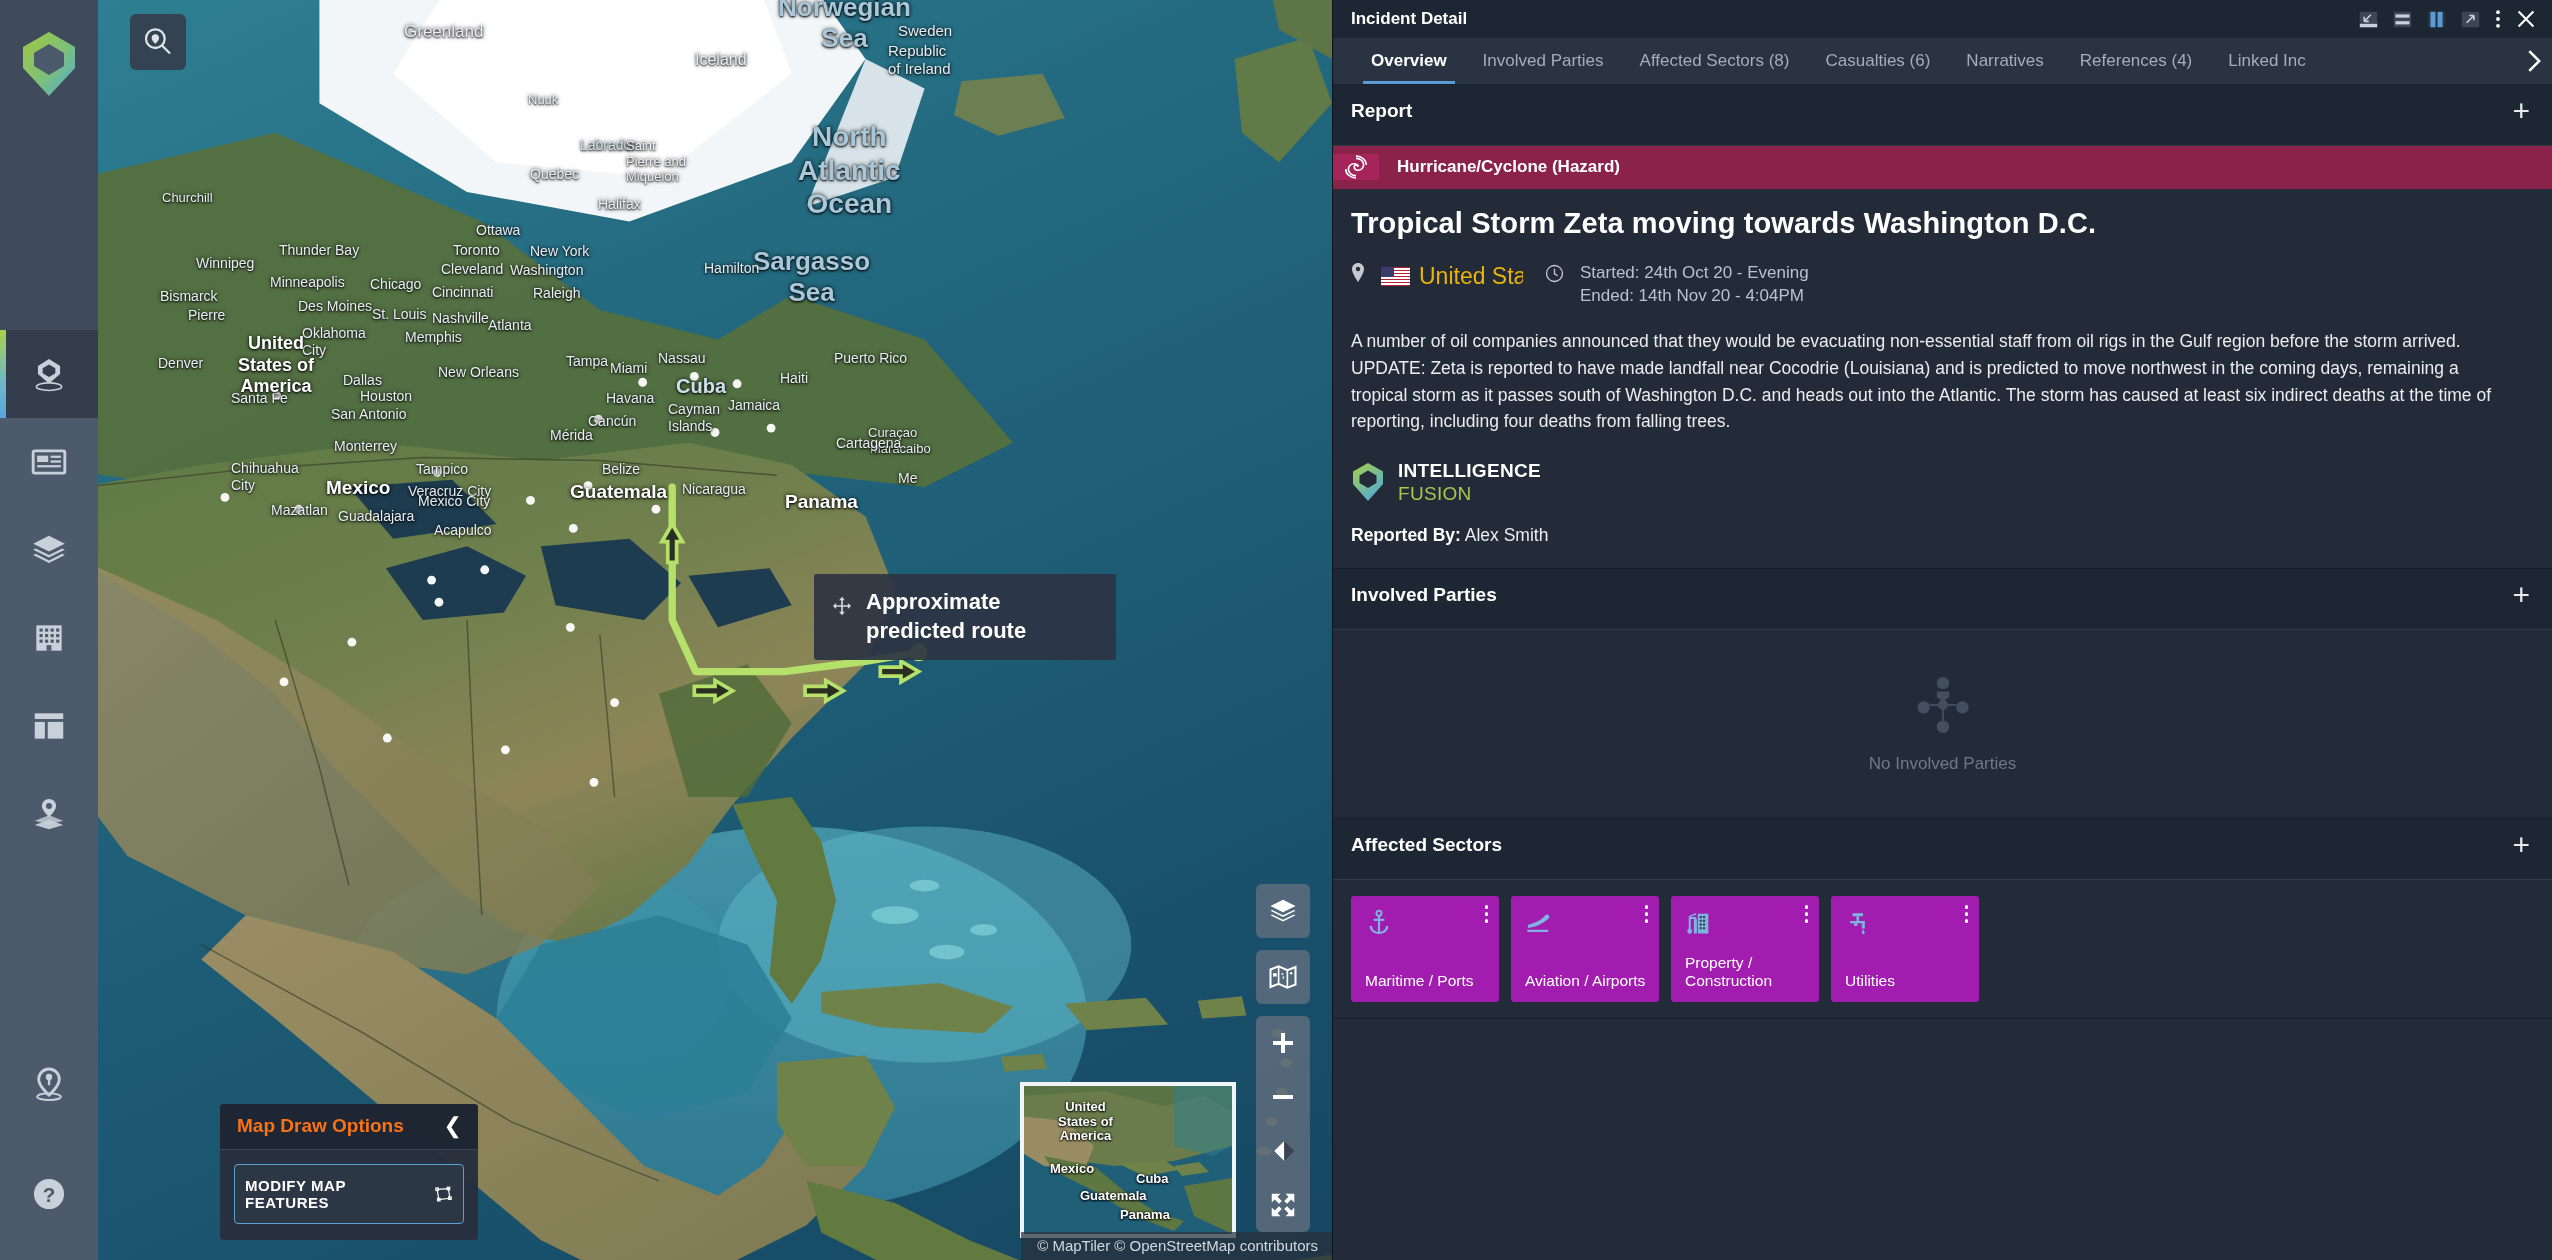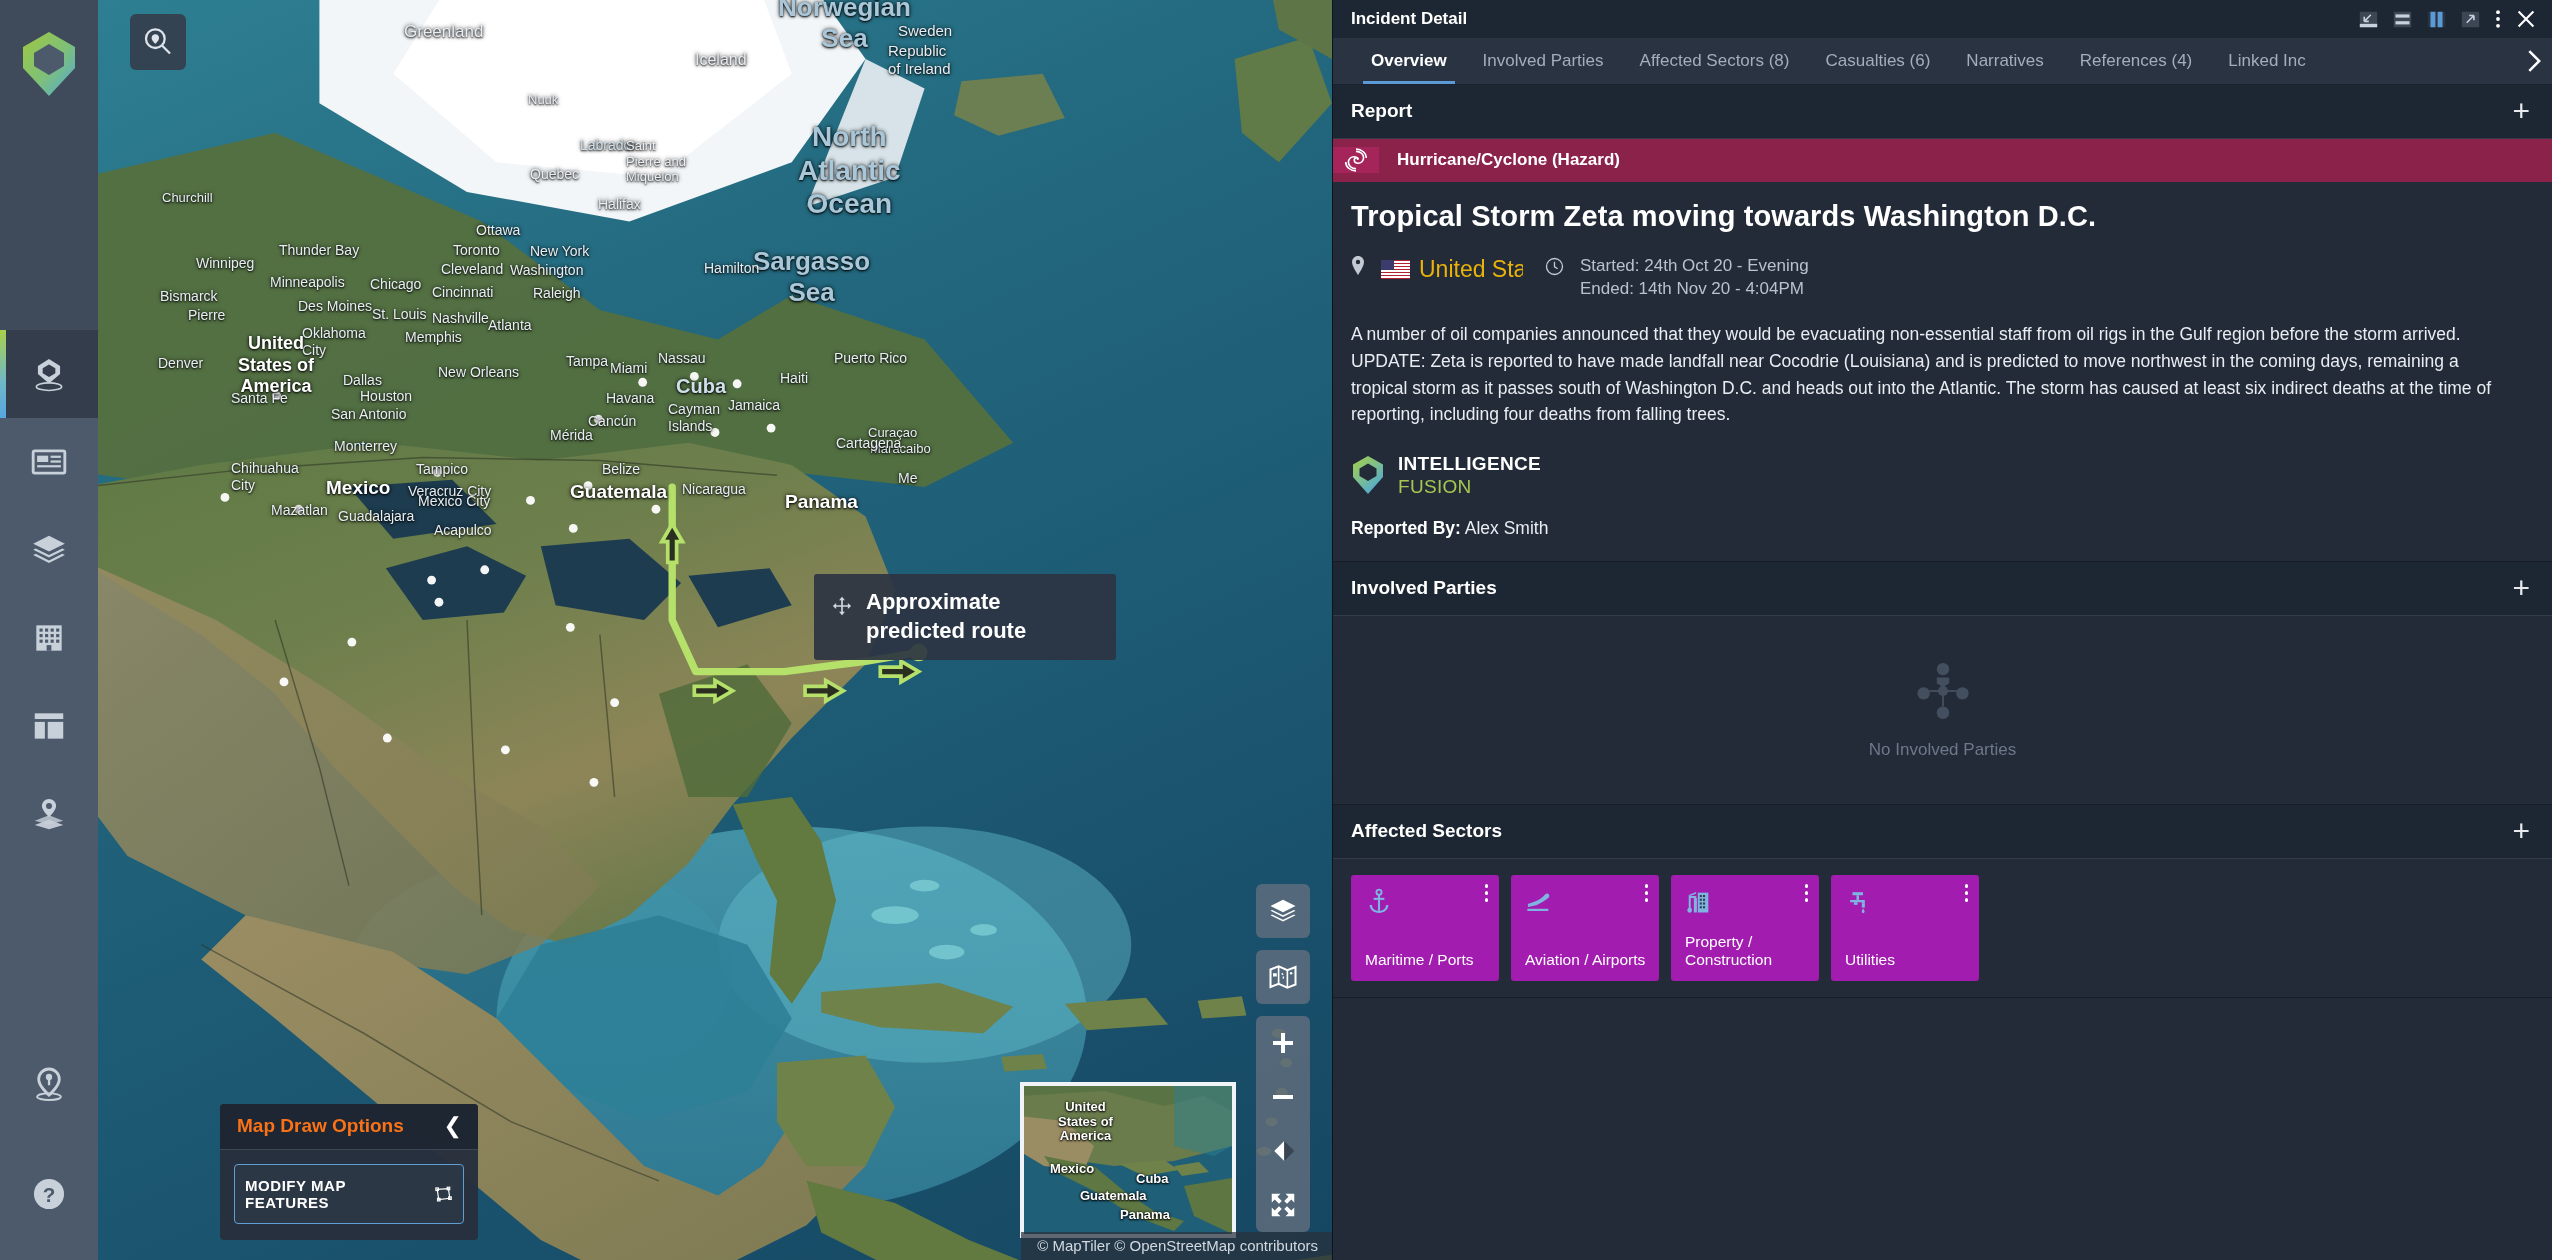--- a/index.html
+++ b/index.html
@@ -170,21 +170,21 @@
     background: linear-gradient(90deg, rgba(42,51,66,0) 0%, #2a3342 45%);
     cursor: pointer;
   }
   .tab-scroll-right svg { width: 20px; height: 24px; fill: #fff; }
 
   .panel-body { flex: 1 1 auto; overflow: hidden; padding: 0; }
 
   .card { background: #232b38; border-bottom: 1px solid #171e28; }
   .card-head {
     display: flex; align-items: center; justify-content: space-between;
-    padding: 14px 22px 15px 18px;
+    padding: 14px 22px 22px 18px;
     background: #1d2733;
     border-bottom: 1px solid #323c4b;
   }
   .card-title { color: #ffffff; font-size: 19px; font-weight: bold; }
   .plus-btn { color: #e6eaef; font-size: 30px; line-height: 0.8; font-weight: 300; cursor: pointer; }
 
   .hazard-bar {
     background: #8b2249;
     display: flex; align-items: center;
     padding: 8px 0 9px 0;

